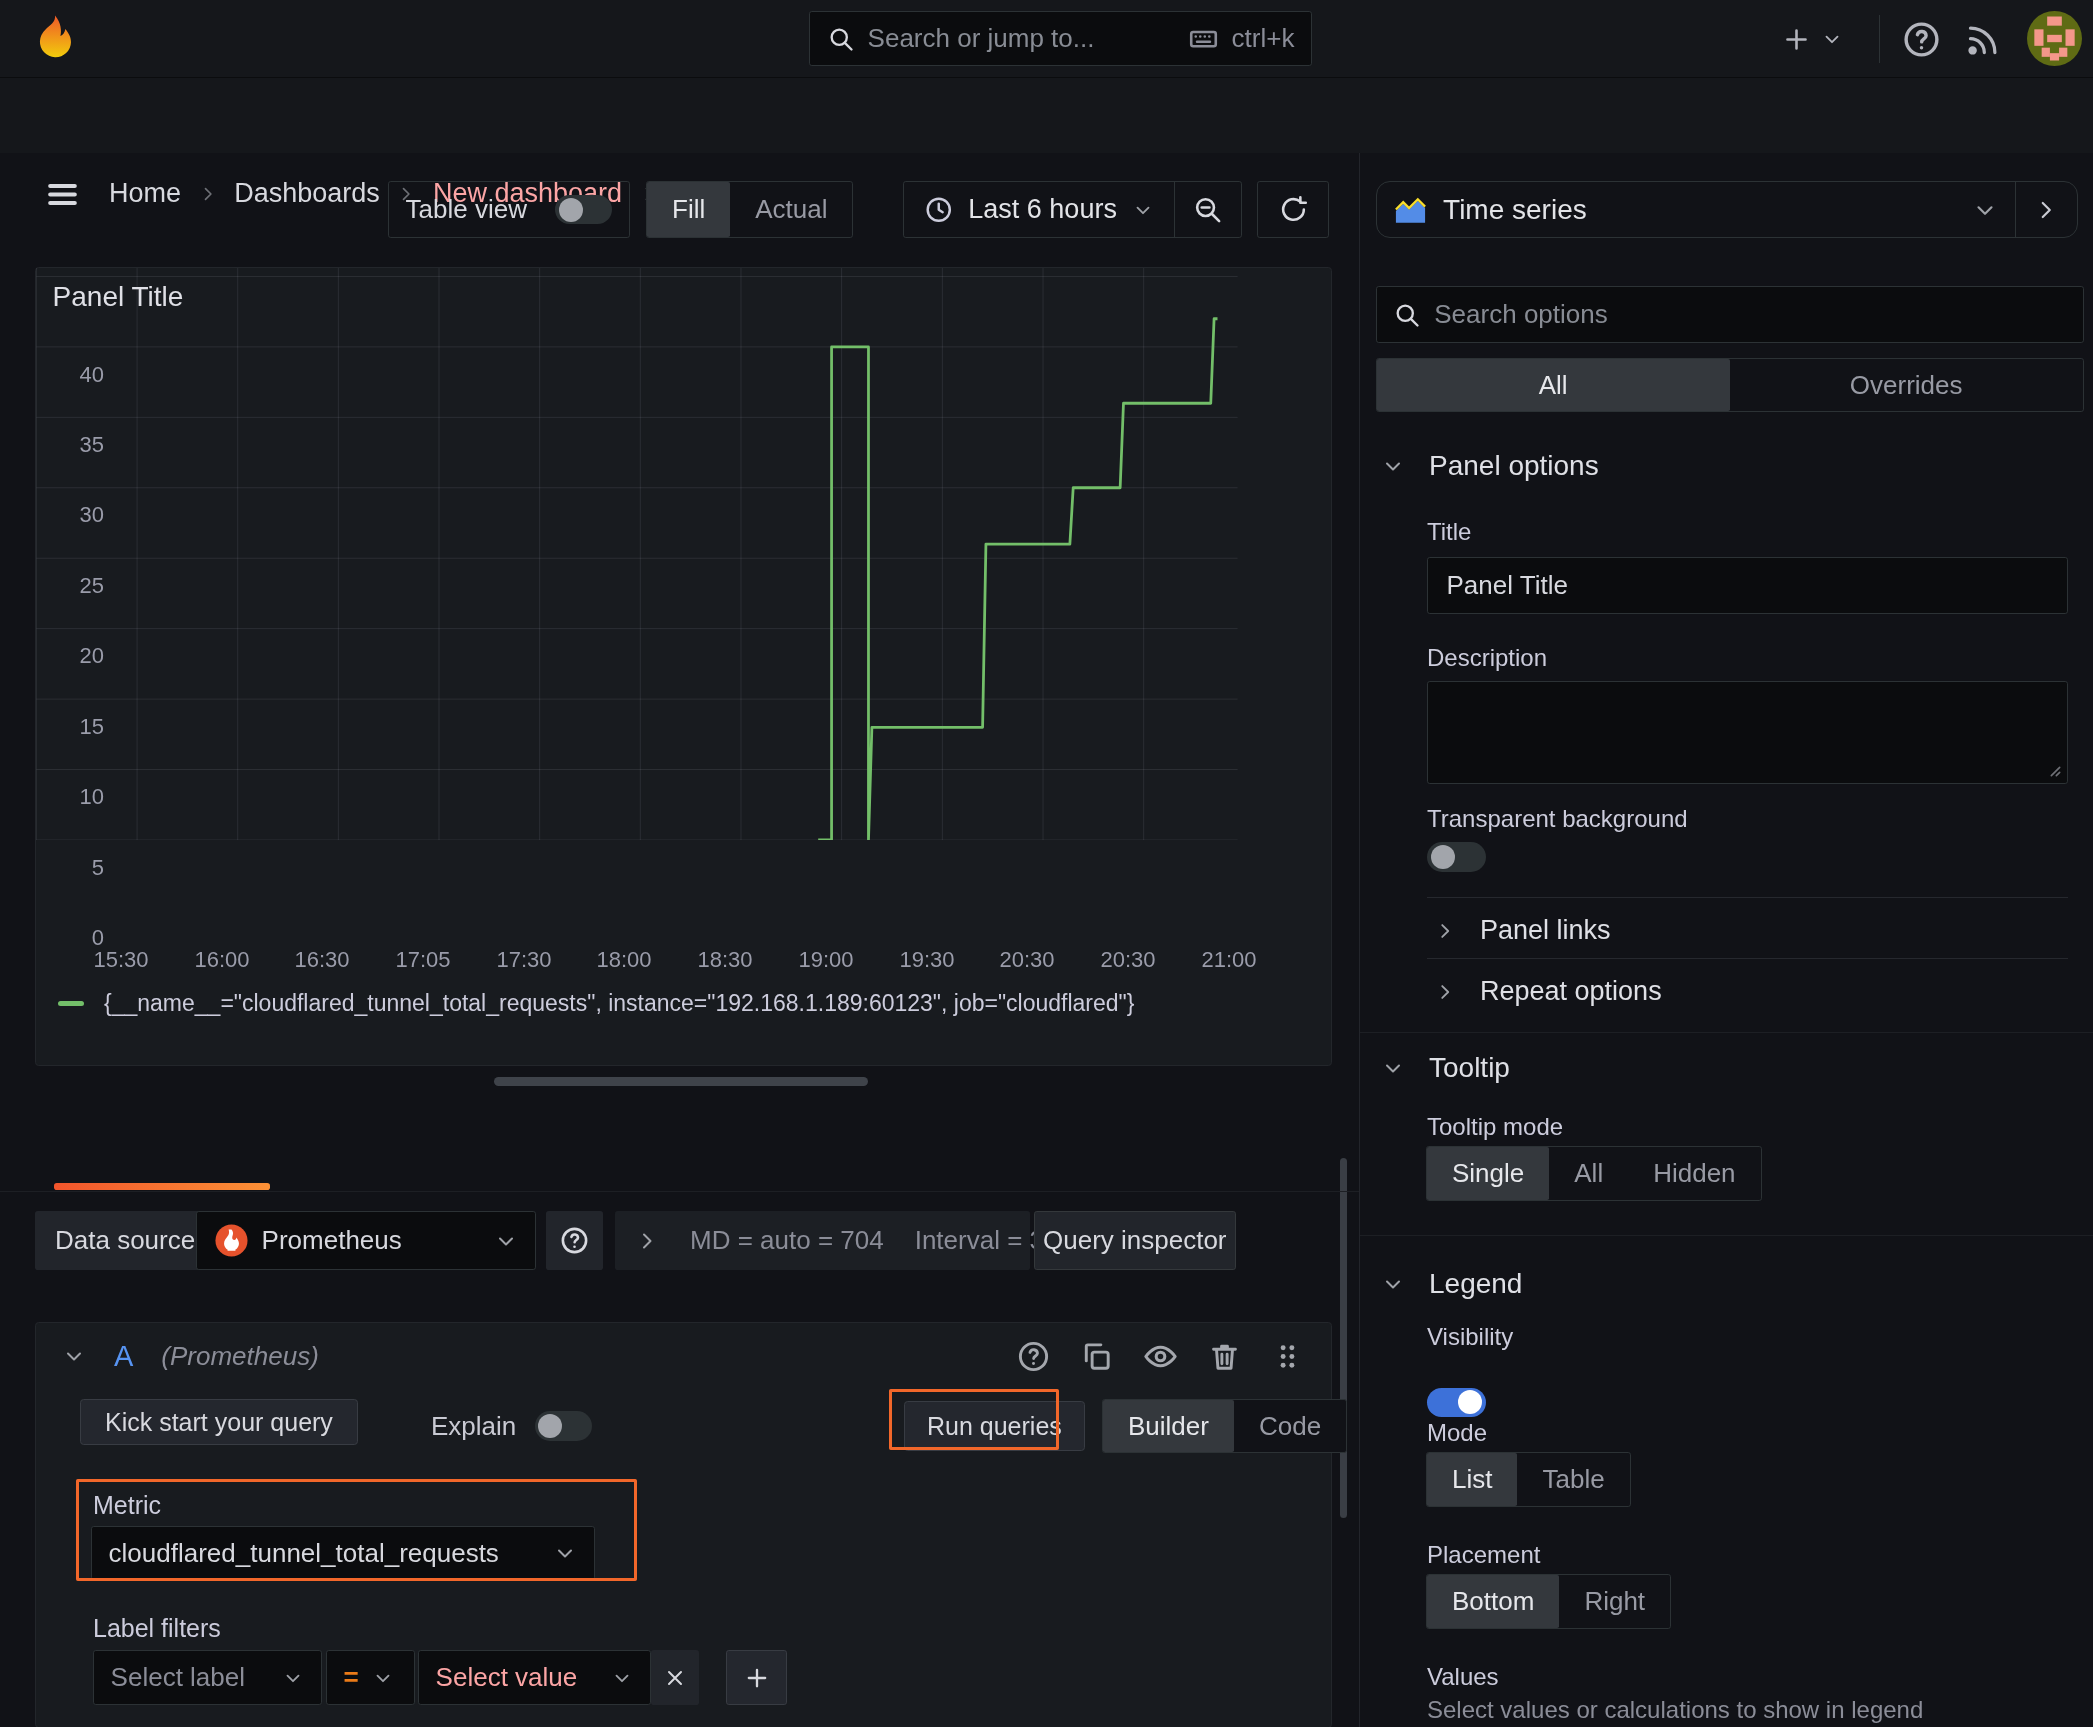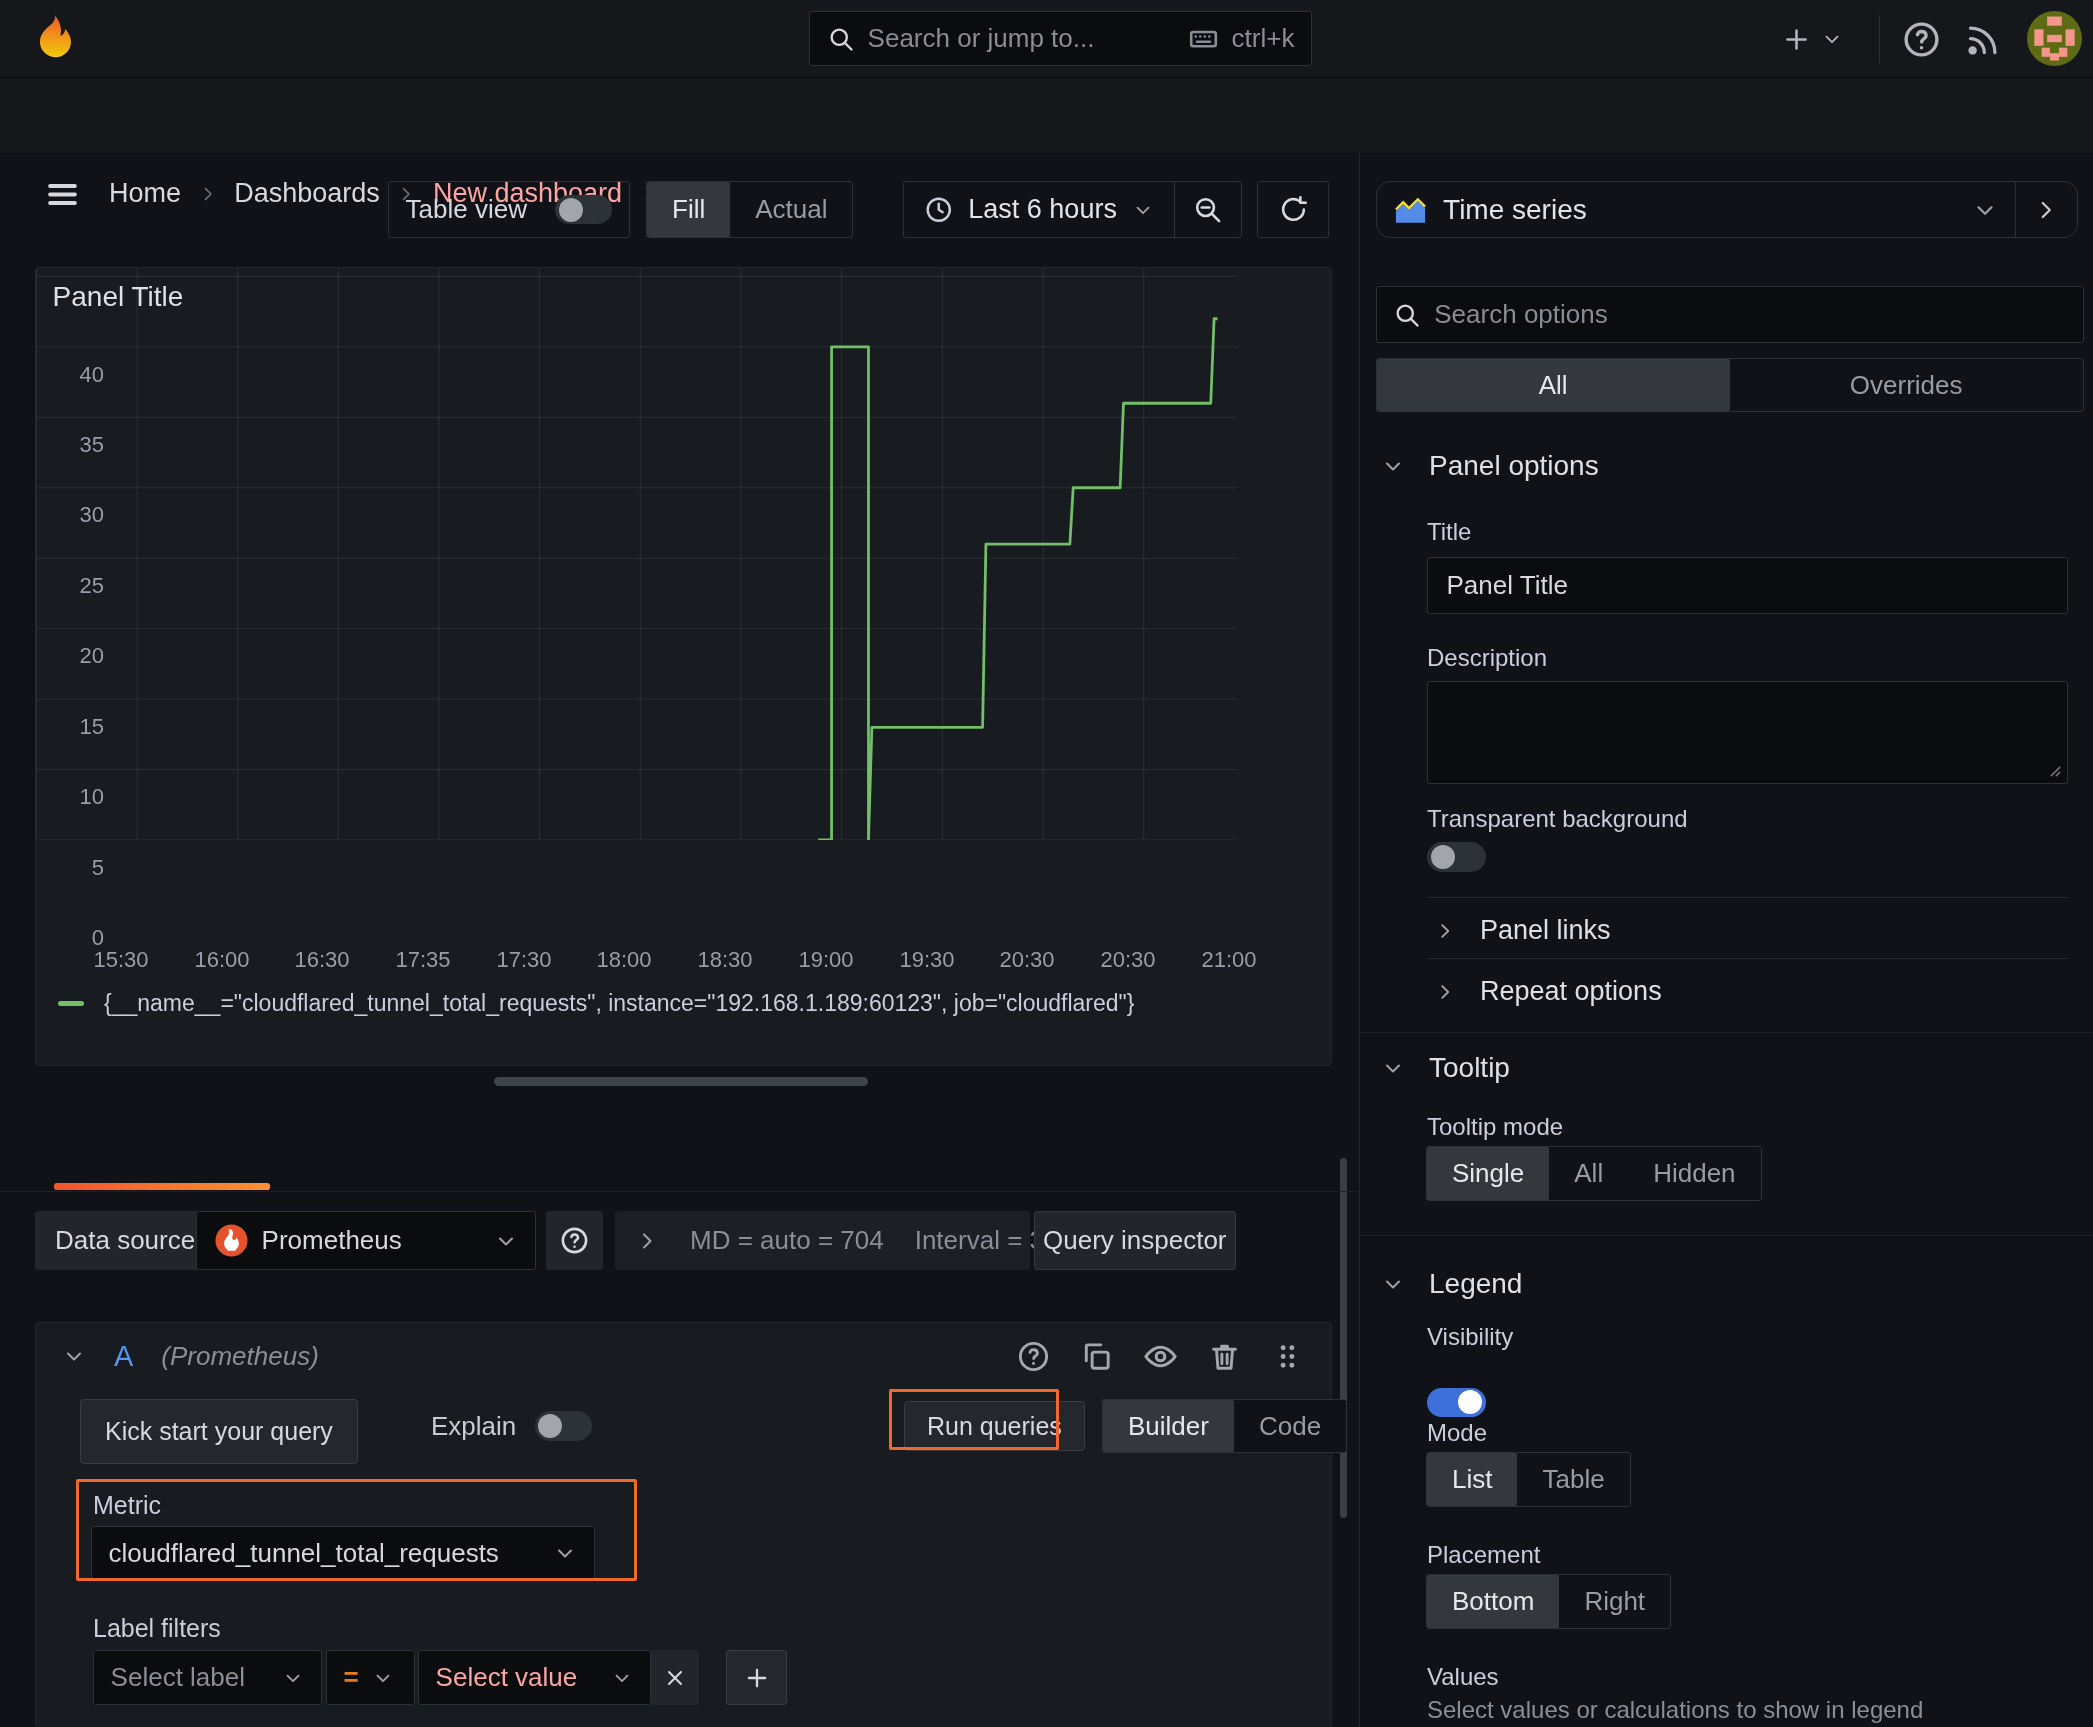--- a/index.html
+++ b/index.html
@@ -209,21 +209,21 @@
       <line x1="872.8" y1="0" x2="872.8" y2="620" stroke="rgba(204,204,220,0.12)"></line>
       <line x1="982.0" y1="0" x2="982.0" y2="620" stroke="rgba(204,204,220,0.12)"></line>
       <line x1="1091.1" y1="0" x2="1091.1" y2="620" stroke="rgba(204,204,220,0.12)"></line>
       <line x1="1200.2" y1="0" x2="1200.2" y2="620" stroke="rgba(204,204,220,0.12)"></line>
       <polyline fill="none" stroke="#73bf69" stroke-width="3" stroke-linejoin="round" points="847.4,620.0 861.9,620.0 861.9,85.5 901.9,85.5 901.9,620.0 905.6,497.8 1025.6,497.8 1029.2,299.3 1120.2,299.3 1123.8,238.2 1174.7,238.2 1178.3,146.6 1272.9,146.6 1276.5,55.0 1280.2,55.0"></polyline>
     </svg>
   <div id="x-axis">
       <div style="left: 0px;">15:30</div>
       <div style="left: 101px;">16:00</div>
       <div style="left: 201px;">16:30</div>
-      <div style="left: 302px;">17:35</div>
+      <div style="left: 302px;">17:05</div>
       <div style="left: 403px;">17:30</div>
       <div style="left: 503px;">18:00</div>
       <div style="left: 604px;">18:30</div>
       <div style="left: 705px;">19:00</div>
       <div style="left: 806px;">19:30</div>
       <div style="left: 906px;">20:30</div>
       <div style="left: 1007px;">20:30</div>
       <div style="left: 1108px;">21:00</div>
     </div>
   <div class="abs row" style="left:22px;top:722px;gap:20px">
@@ -298,21 +298,21 @@
           <circle cx="9" cy="6" r="1.7"></circle>
           <circle cx="15" cy="6" r="1.7"></circle>
           <circle cx="9" cy="12" r="1.7"></circle>
           <circle cx="15" cy="12" r="1.7"></circle>
           <circle cx="9" cy="18" r="1.7"></circle>
           <circle cx="15" cy="18" r="1.7"></circle>
         </g>
       </svg>
   </div>
 
-  <button class="btn-sec abs" style="left:44px;top:76px;height:65px;padding:16px 24px;font-family:inherit;cursor:pointer">Kick start your query</button>
+  <button class="btn-sec abs" style="left:44px;top:76px;height:46px;padding:16px 24px;font-family:inherit;cursor:pointer">Kick start your query</button>
   <div class="abs row" style="left:395px;top:76px;height:54px;gap:18.5px">
     <span style="font-size:26px;color:#c9cad3">Explain</span>
     <div class="toggle" style="width:57px;height:29.5px">
         <div class="knob" style="width:24px;height:24px"></div>
       </div>
   </div>
   <button class="btn-sec abs" style="left:868px;top:78px;height:50px;padding:0 22px;font-family:inherit;cursor:pointer">Run queries</button>
   <div class="seg abs" style="left:1066px;top:76px;height:54px">
     <div class="on">Builder</div>
     <div>Code</div>

